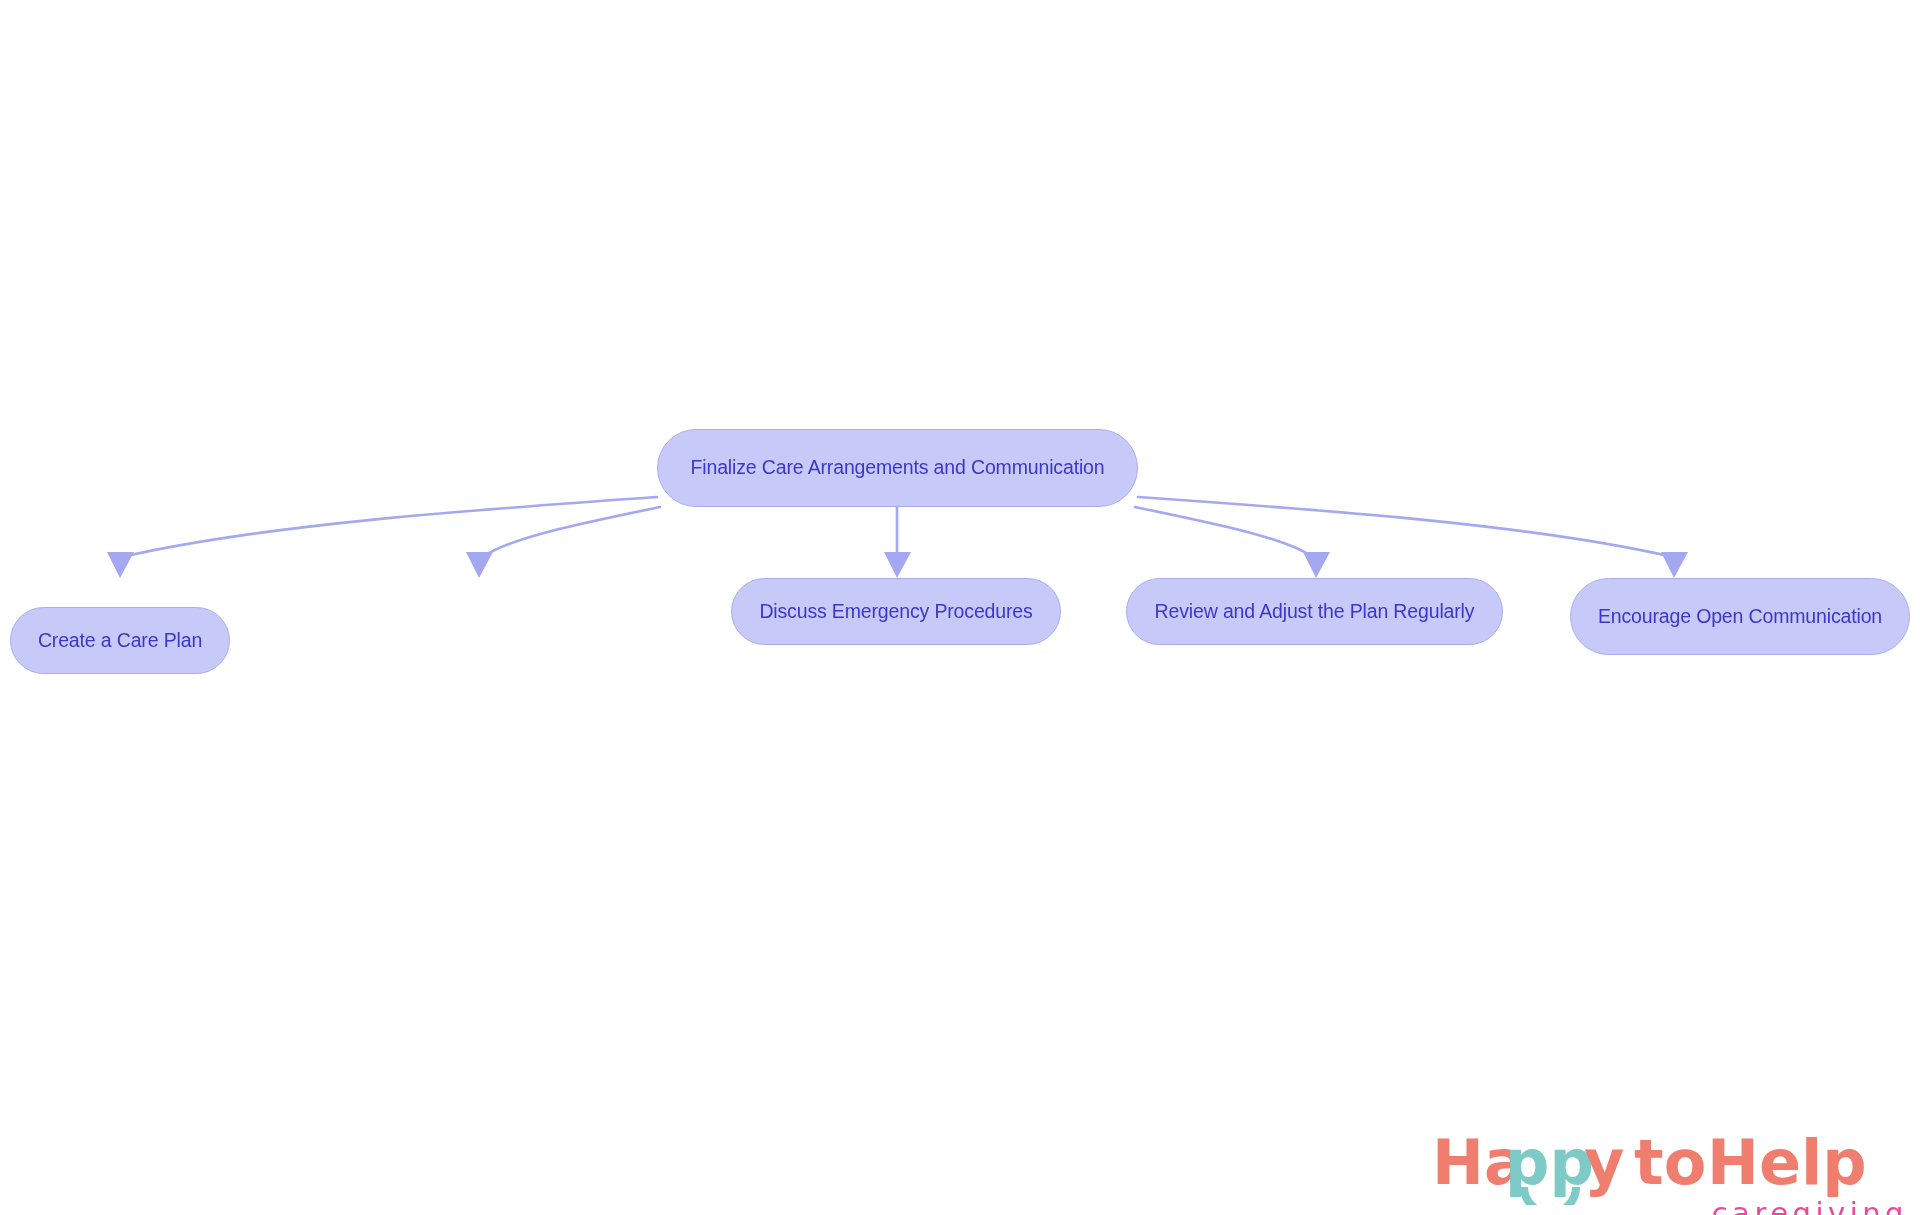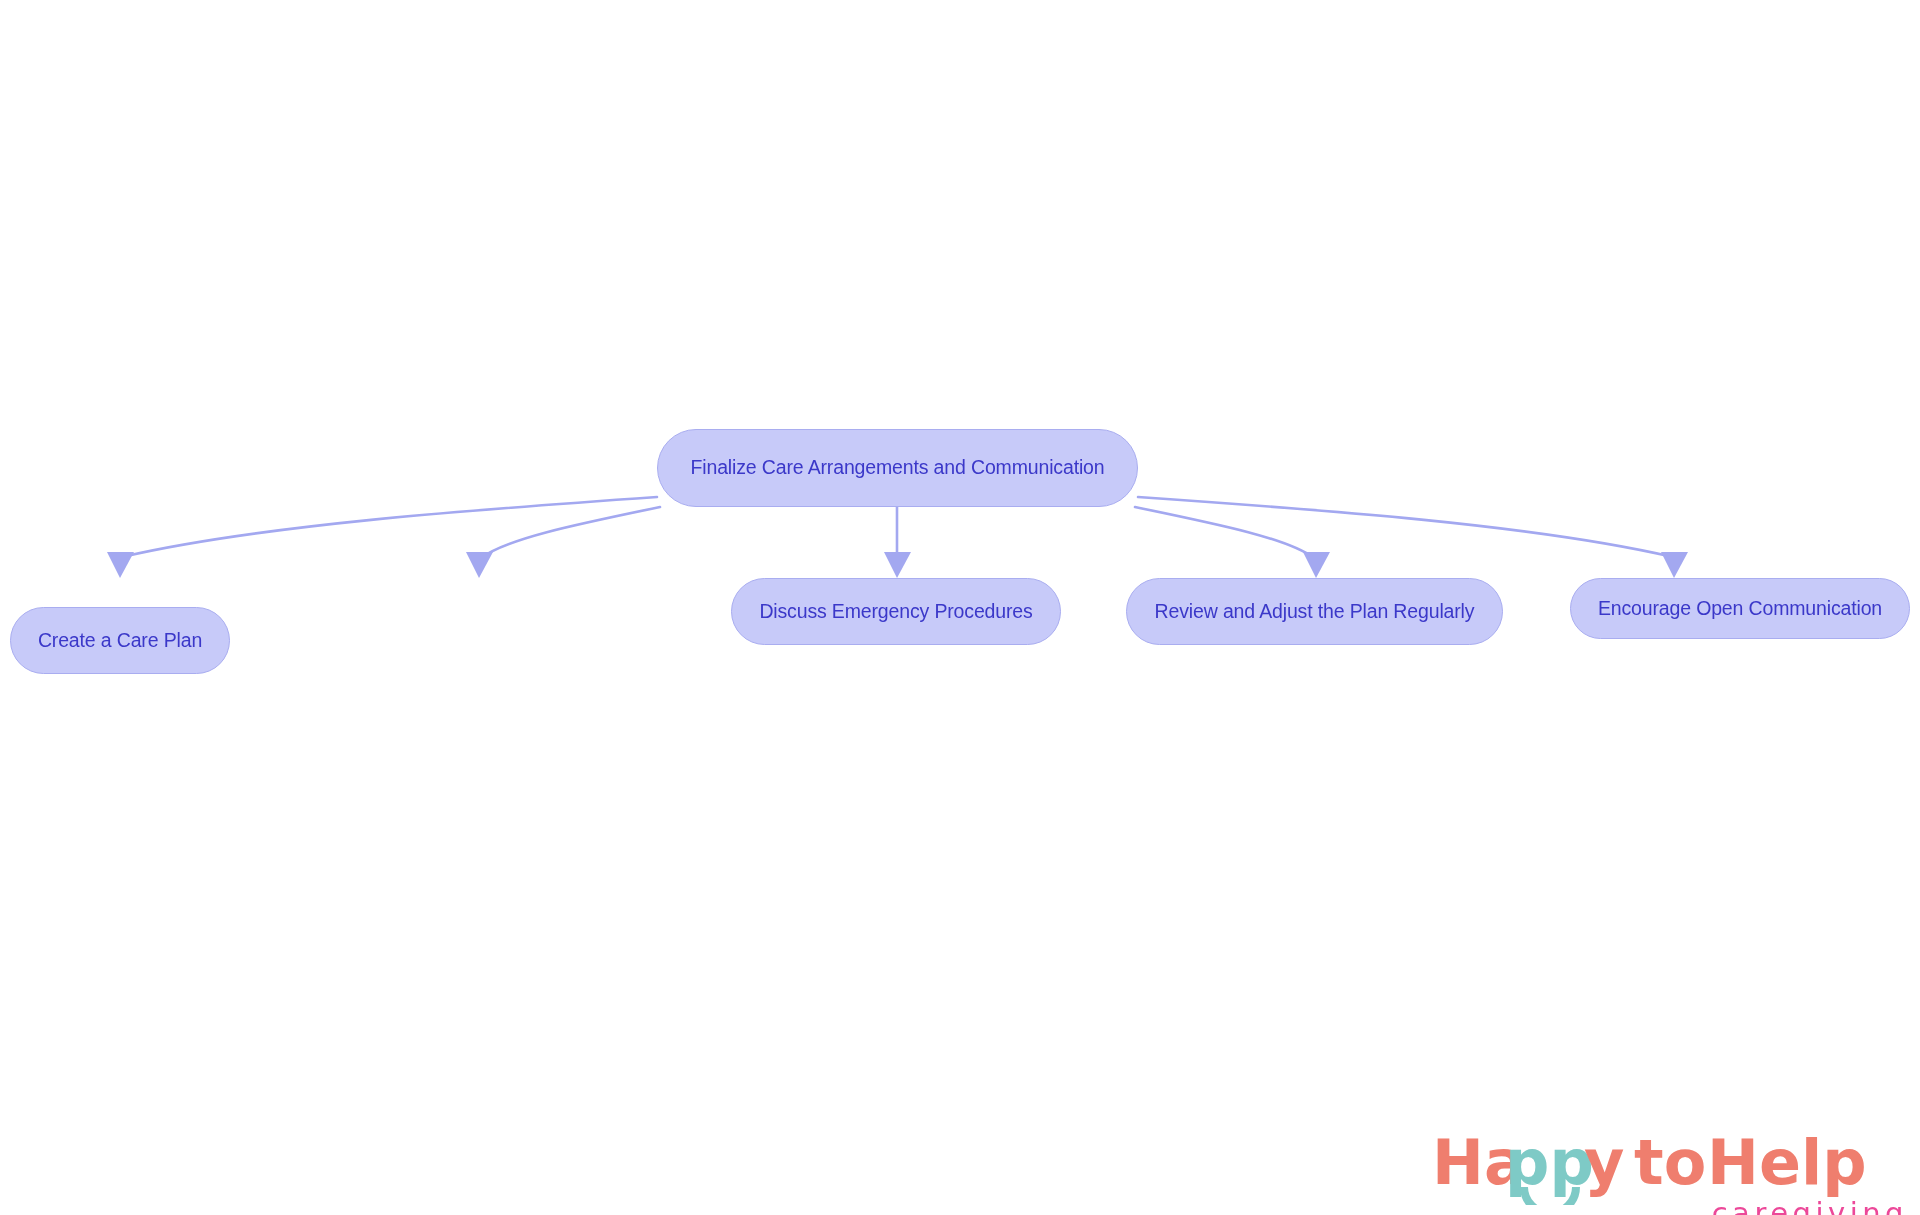--- a/index.html
+++ b/index.html
@@ -126,21 +126,21 @@
 
 
   <div class="node" id="node-child-4" style="left:1126px; top:578px; width:377px; height:67px;">
     <span class="node-label">Review and Adjust the Plan Regularly</span>
   </div>
 
   <div class="node" id="node-child-3" style="left:731px; top:578px; width:330px; height:67px;">
     <span class="node-label">Discuss Emergency Procedures</span>
   </div>
 
-  <div class="node" id="node-child-5" style="left:1570px; top:578px; width:340px; height:61px;justify-content:center;">
+  <div class="node" id="node-child-5" style="left:1570px; top:578px; width:340px; height:77px;justify-content:center;">
     <span class="node-label">Encourage Open Communication</span>
   </div>
 
   <div id="logo">
     <svg id="logo-wordmark" viewBox="0 0 480 78" width="480" height="78">
       <text x="0" y="57" font-family="DejaVu Sans, Liberation Sans, sans-serif" font-size="62" font-weight="bold" fill="#ef7e6e">Ha</text>
       <text x="73" y="57" font-family="DejaVu Sans, Liberation Sans, sans-serif" font-size="62" font-weight="bold" fill="#7ecac6">pp</text>
       <text x="152" y="57" font-family="DejaVu Sans, Liberation Sans, sans-serif" font-size="62" font-weight="bold" fill="#ef7e6e">y</text>
       <text x="202" y="57" font-family="DejaVu Sans, Liberation Sans, sans-serif" font-size="62" font-weight="bold" fill="#ef7e6e">to</text>
       <text x="275" y="57" font-family="DejaVu Sans, Liberation Sans, sans-serif" font-size="62" font-weight="bold" fill="#ef7e6e">Help</text>

